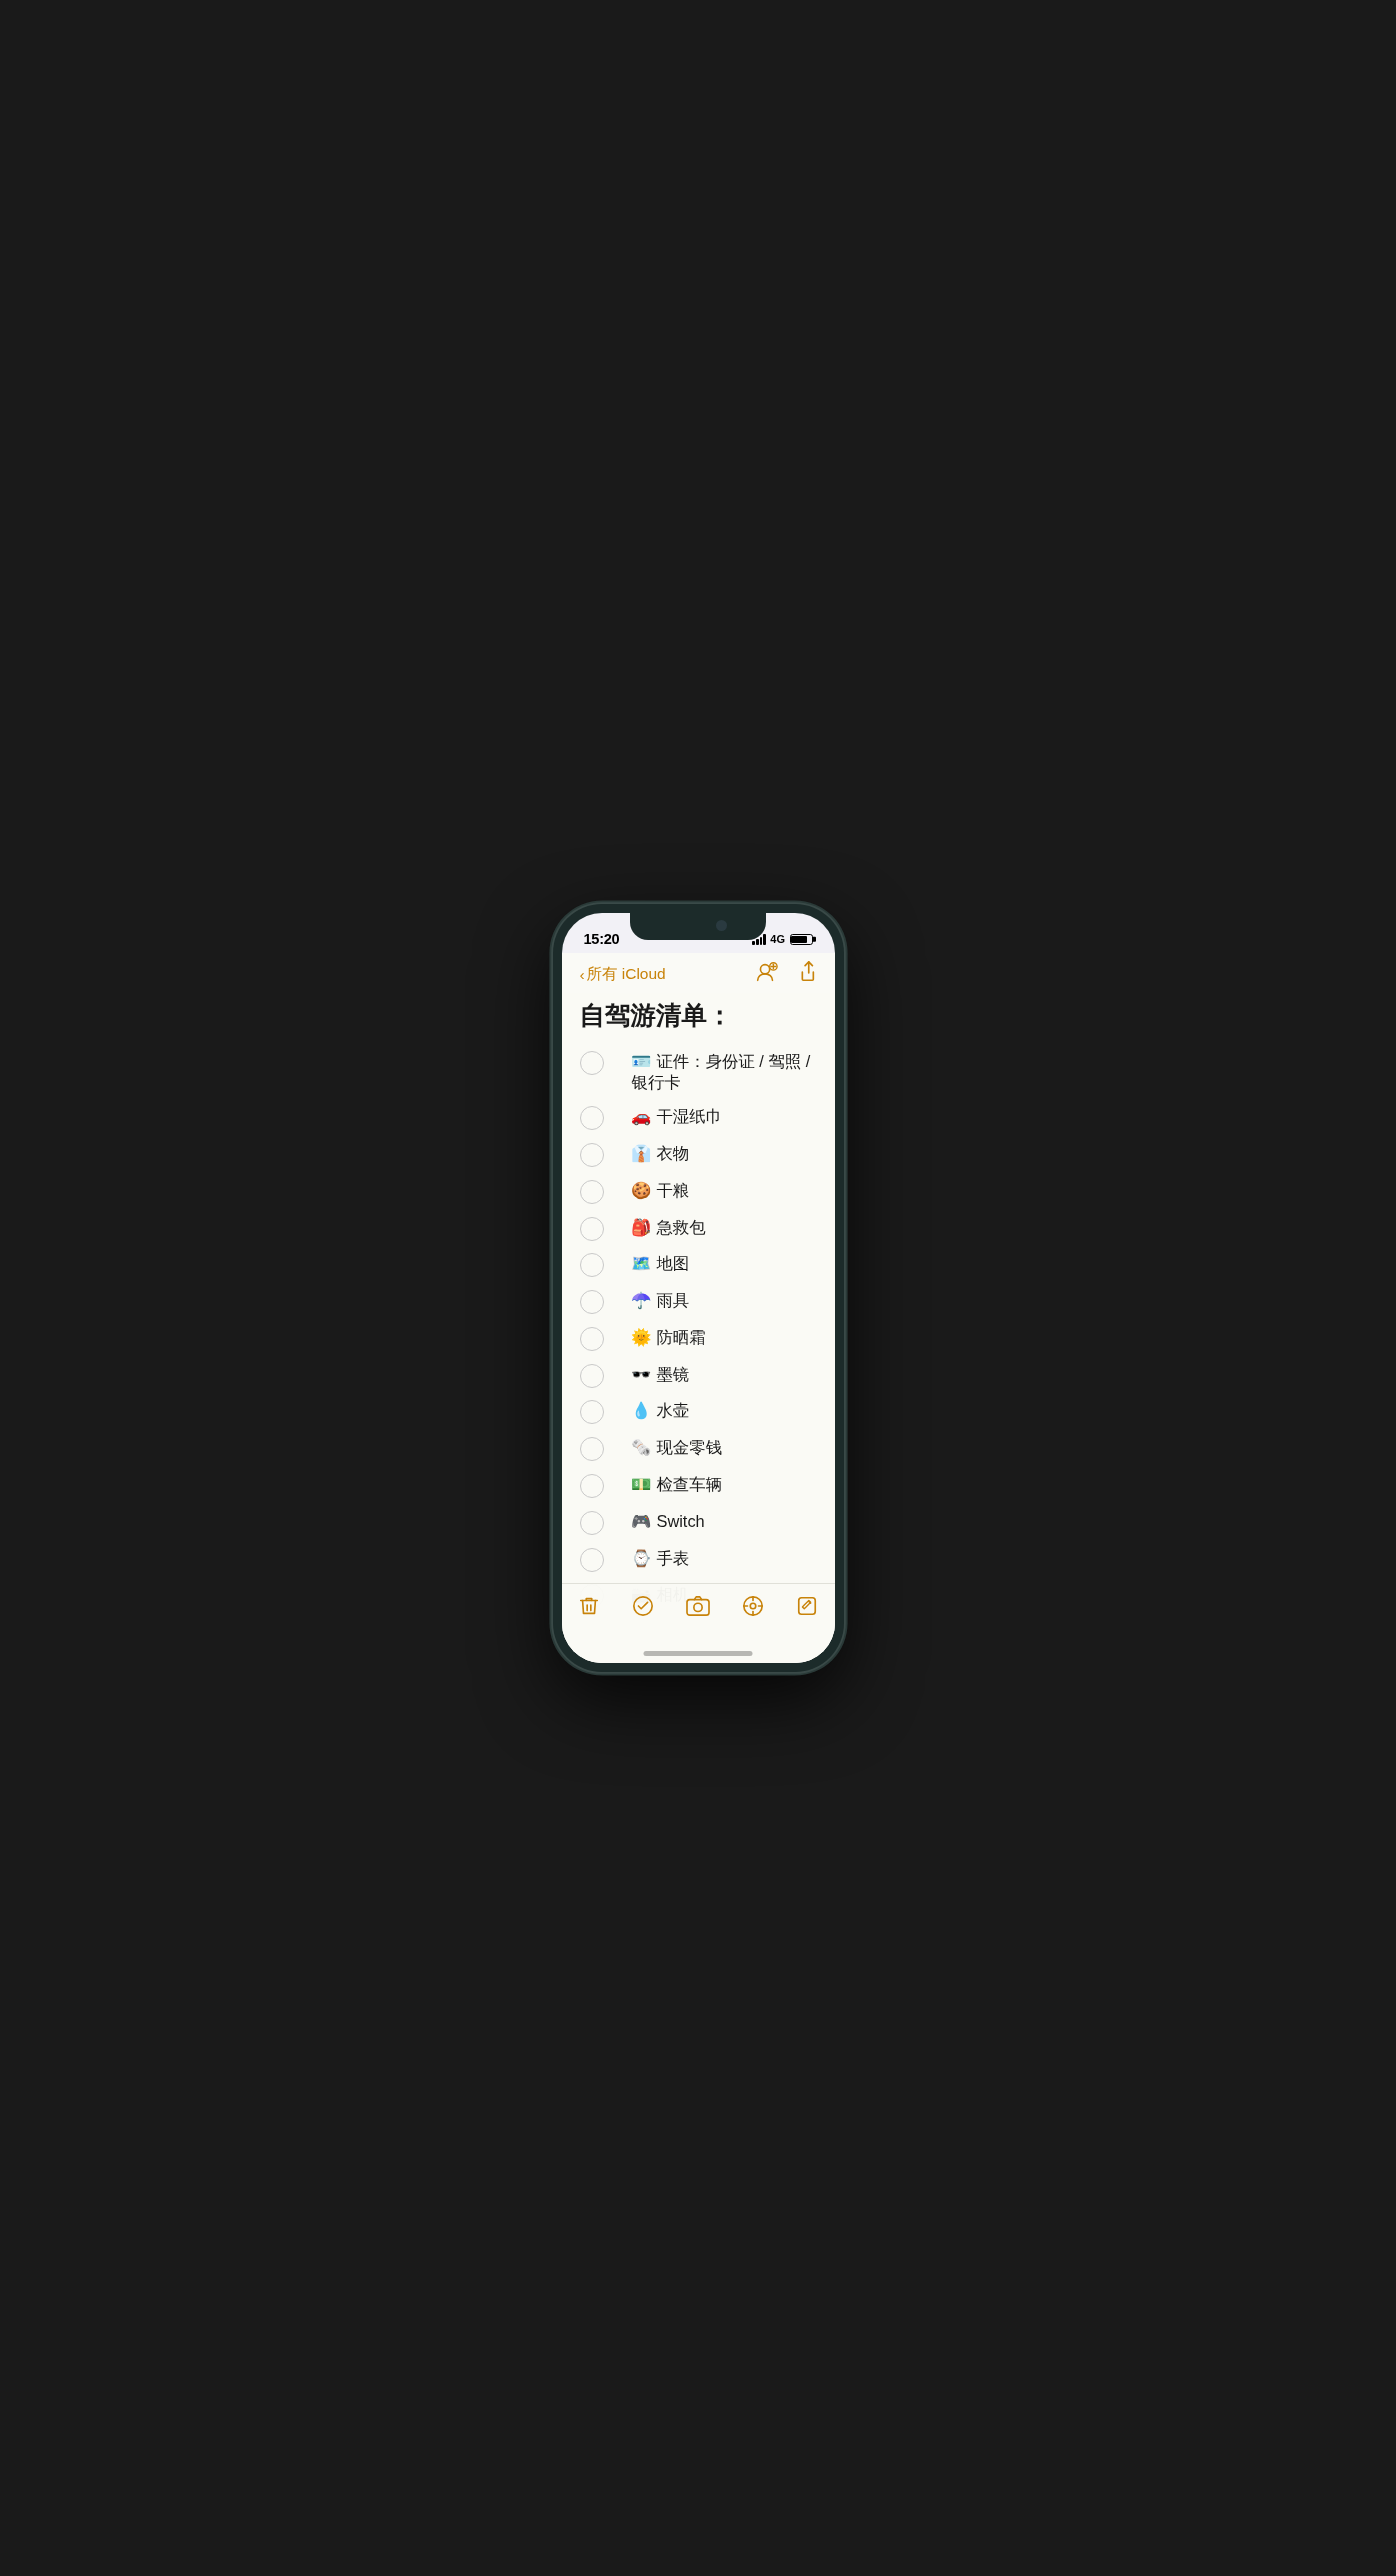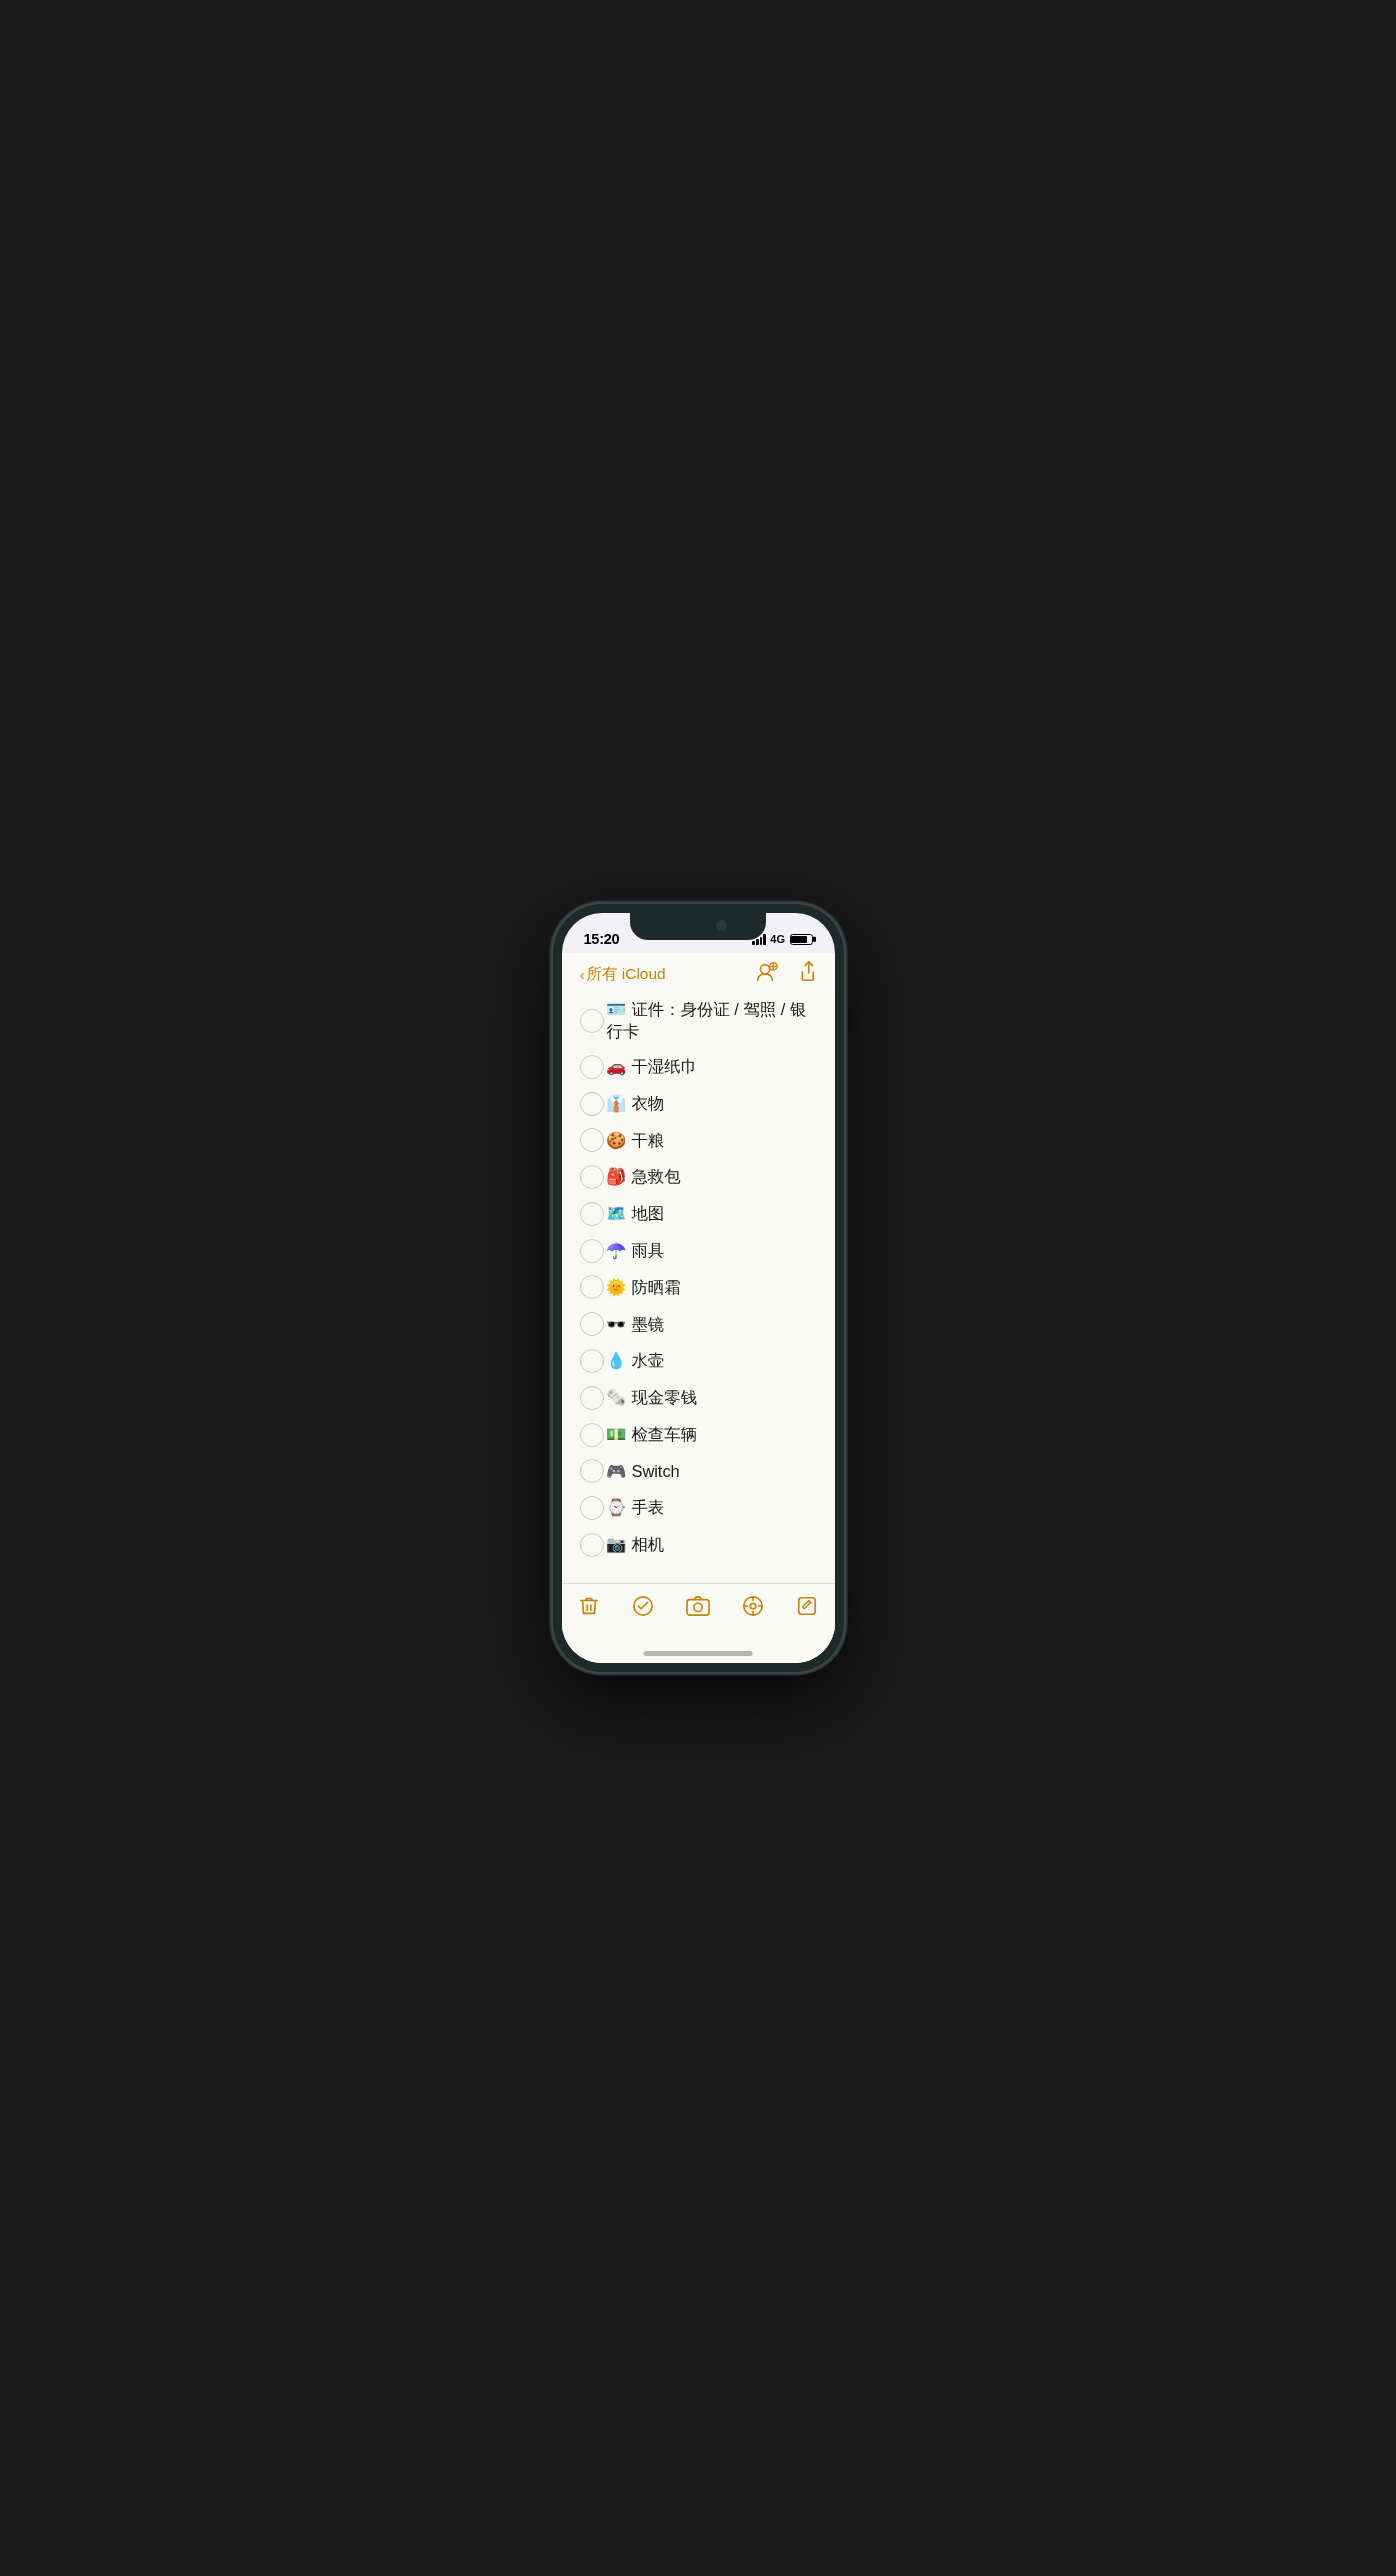--- a/index.html
+++ b/index.html
@@ -202,22 +202,21 @@
     }
 
     .checklist-area {
       overflow-y: auto;
       padding: 0 18px;
       height: calc(100% - 146px);
     }
 
     .checklist-item {
       display: flex;
-      align-items: center;
-      gap: 3px;
+      gap: 28px;
       padding: 6.4px 0;
       border-bottom: none;
     }
 
     .checkbox {
       width: 24px;
       height: 24px;
       border-radius: 50%;
       border: 1.4px solid #c8c8c8;
       flex-shrink: 0;
@@ -309,20 +308,21 @@
           <span class="nav-icon">
             <svg width="22" height="22" viewBox="0 0 24 24" fill="none">
               <path d="M8 12V20a1 1 0 001 1h10a1 1 0 001-1V12" stroke="#c8830a" stroke-width="1.8" fill="none" stroke-linecap="round" stroke-linejoin="round"></path>
               <polyline points="15,5 19,1 23,5" stroke="#c8830a" stroke-width="1.8" fill="none" stroke-linecap="round" stroke-linejoin="round" transform="translate(-4,0)"></polyline>
               <line x1="19" y1="1" x2="19" y2="13" stroke="#c8830a" stroke-width="1.8" stroke-linecap="round" transform="translate(-4,0)"></line>
             </svg>
           </span>
         </div>
       </div>
 
+      <div class="note-title">自驾游清单：</div>
 
       <div class="checklist-area" id="checklist-container">
       <div class="checklist-item">
             <div class="checkbox"></div>
             <span class="item-text">🪪 证件：身份证 / 驾照 / 银行卡</span>
           </div>
           <div class="checklist-item">
             <div class="checkbox"></div>
             <span class="item-text">🚗 干湿纸巾</span>
           </div>

